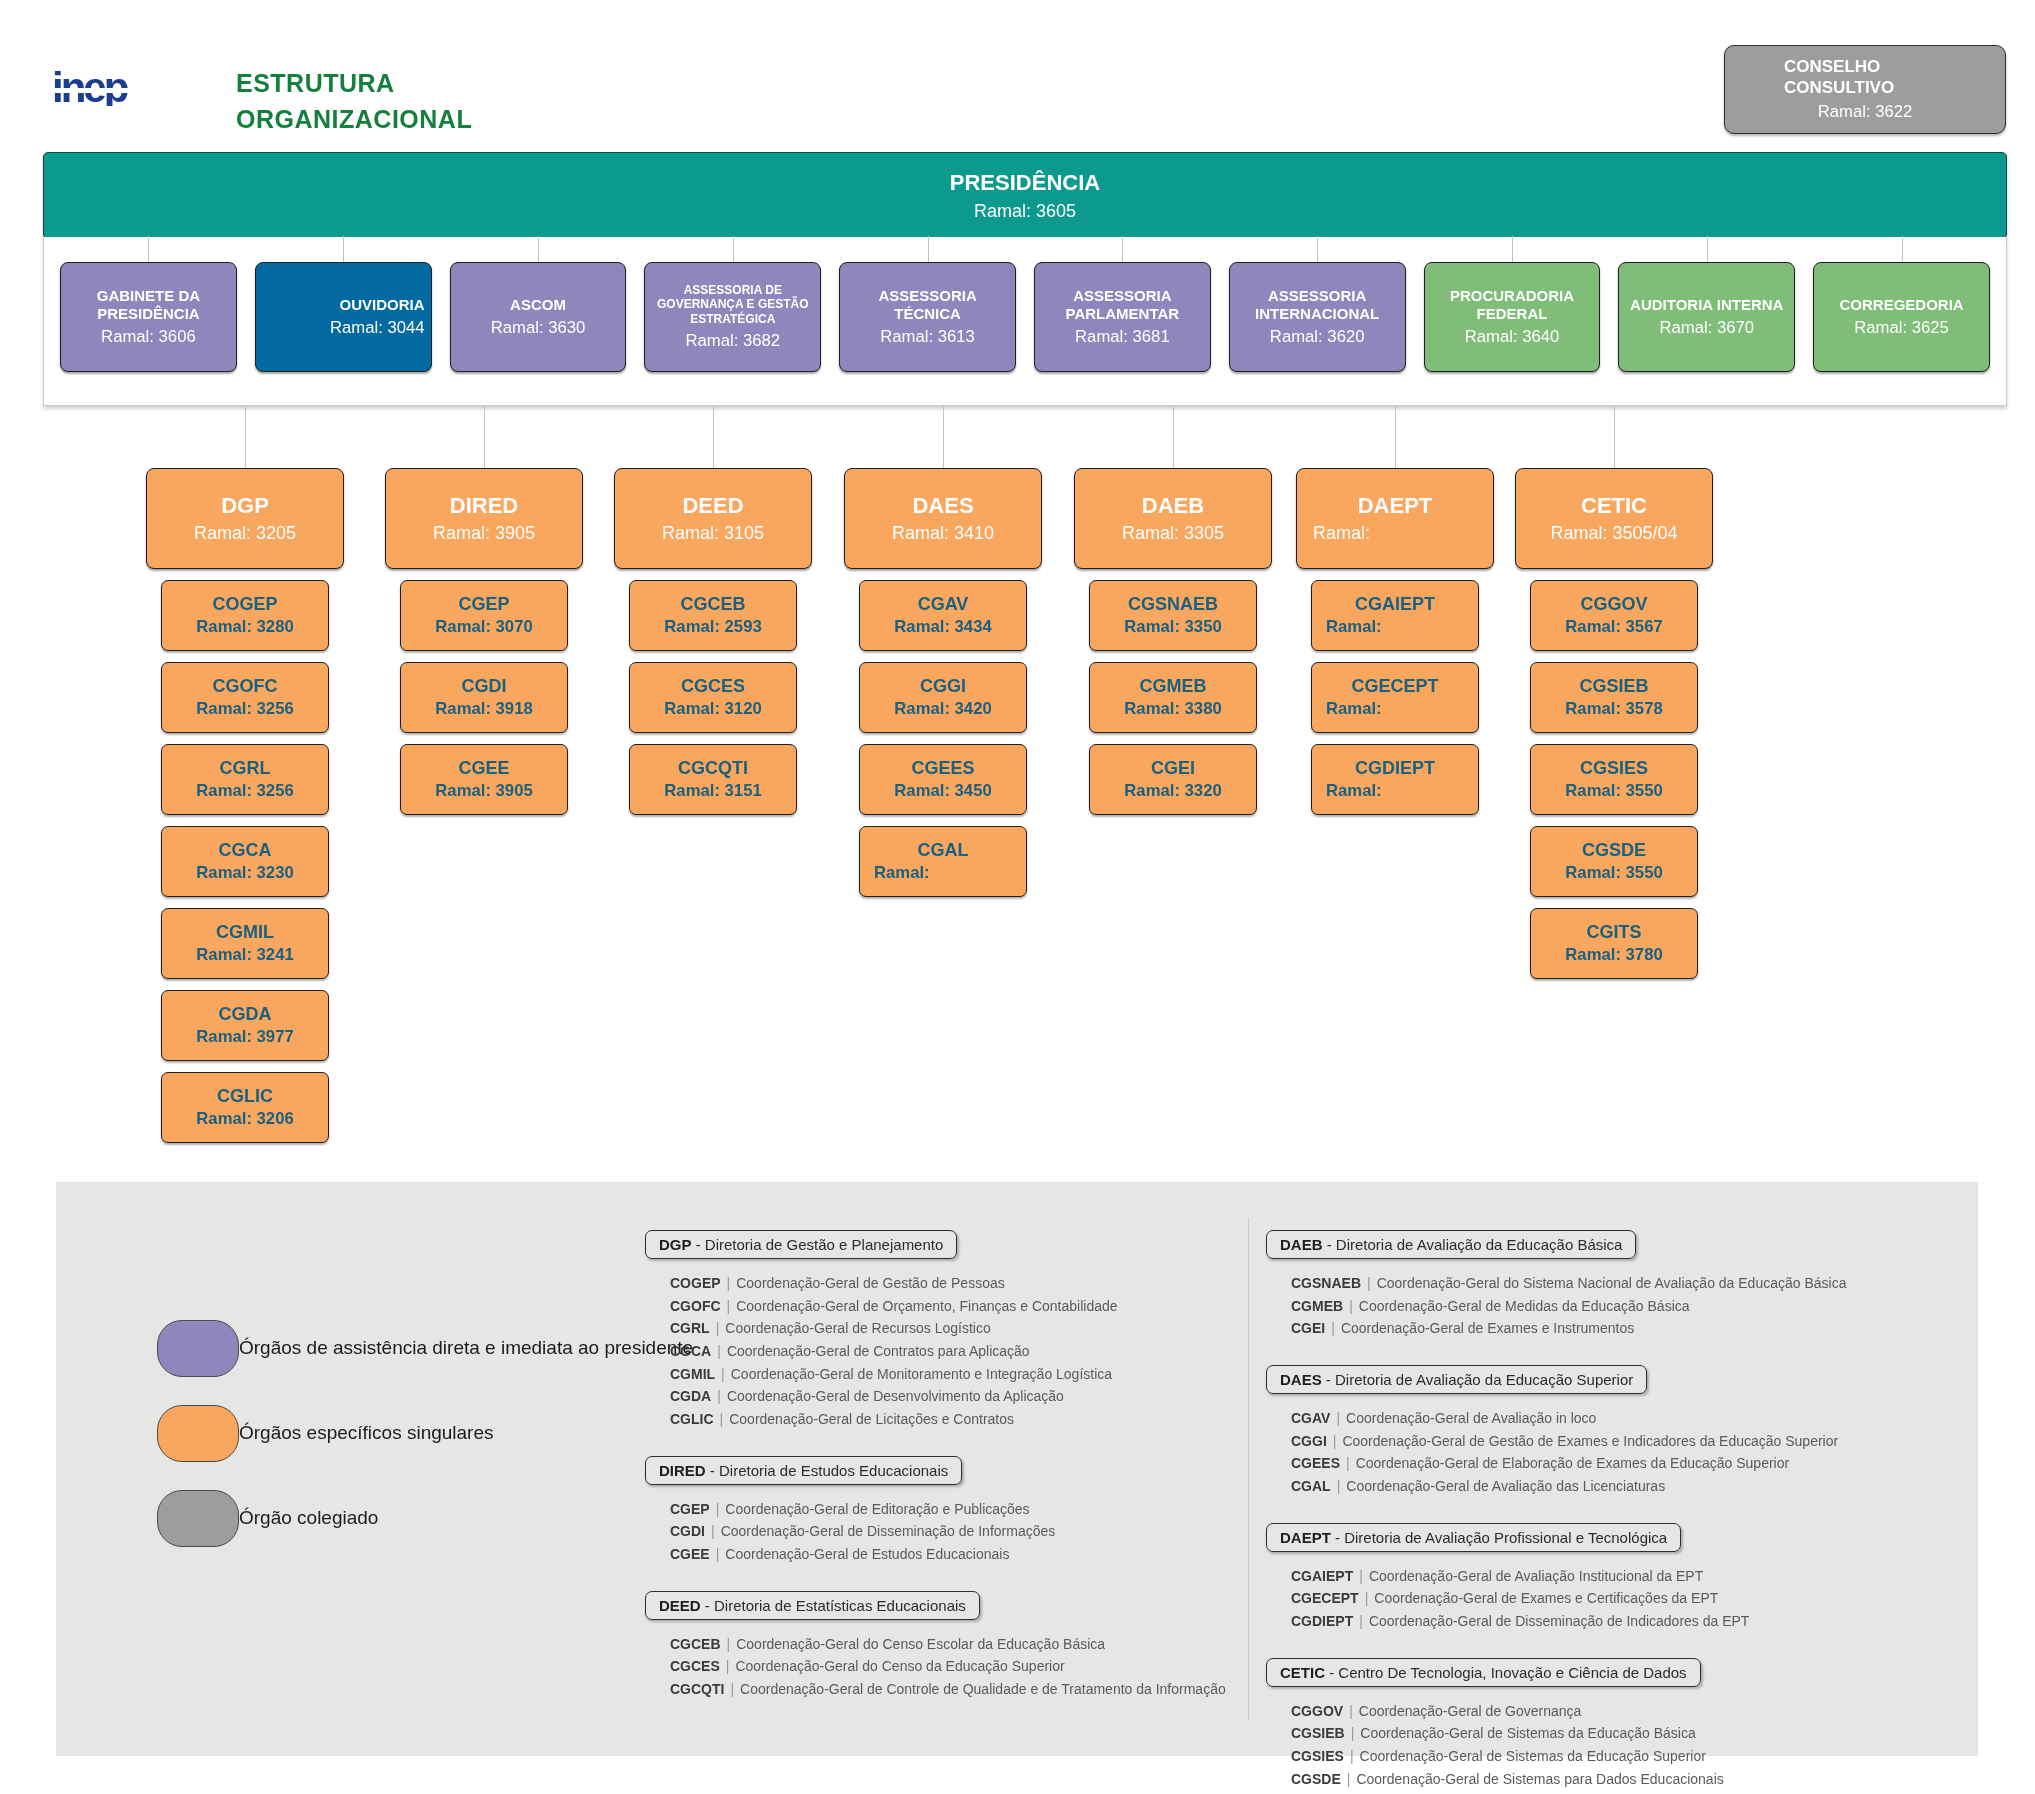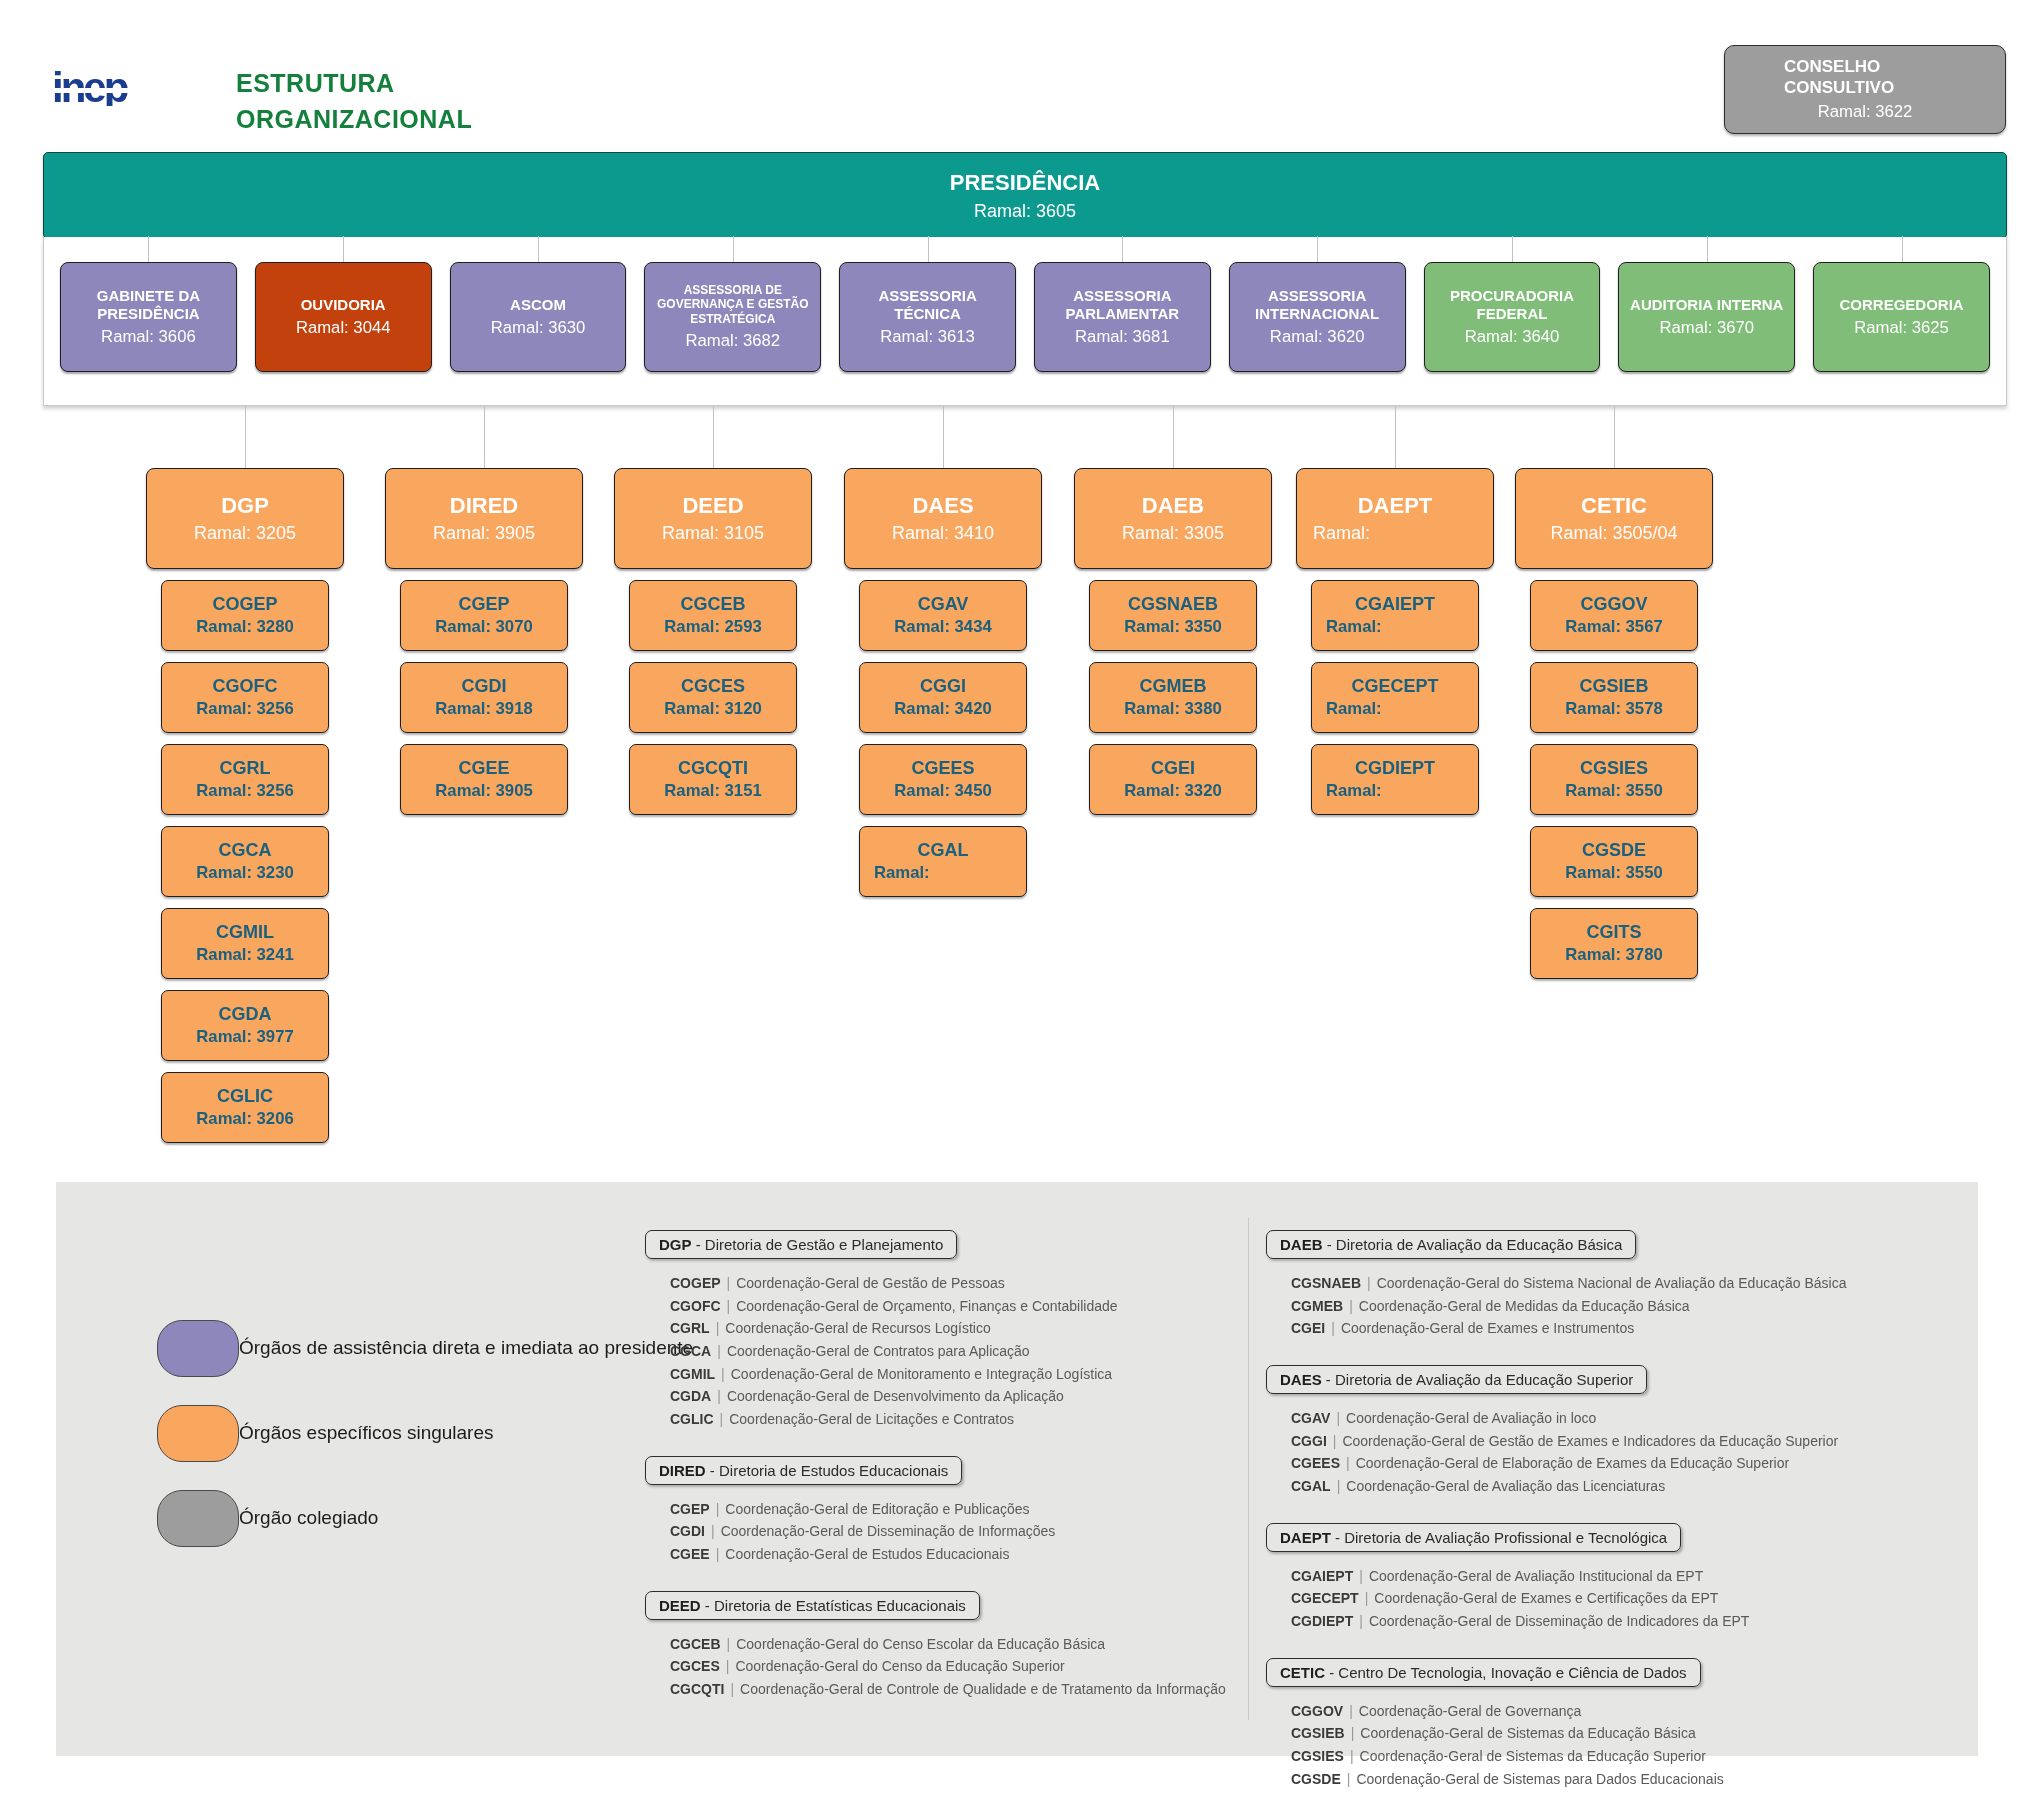--- a/index.html
+++ b/index.html
@@ -134,21 +134,21 @@
   <div class="pname">PRESIDÊNCIA</div>
   <div class="pramal">Ramal: 3605</div>
 </div>
 
 <div id="assist-container">
   <div id="assist-row">
       <div class="abox" style="background: rgb(141, 135, 188);">
         <div class="bname">GABINETE DA PRESIDÊNCIA</div>
         <div class="bramal">Ramal: 3606</div>
       </div>
-      <div class="abox" style="background: #c2410c;">
+      <div class="abox" style="background: #0369a1; align-items: flex-end;">
         <div class="bname">OUVIDORIA</div>
         <div class="bramal">Ramal: 3044</div>
       </div>
       <div class="abox" style="background: rgb(141, 135, 188);">
         <div class="bname">ASCOM</div>
         <div class="bramal">Ramal: 3630</div>
       </div>
       <div class="abox smallname" style="background: rgb(141, 135, 188);">
         <div class="bname">ASSESSORIA DE GOVERNANÇA E GESTÃO ESTRATÉGICA</div>
         <div class="bramal">Ramal: 3682</div>

